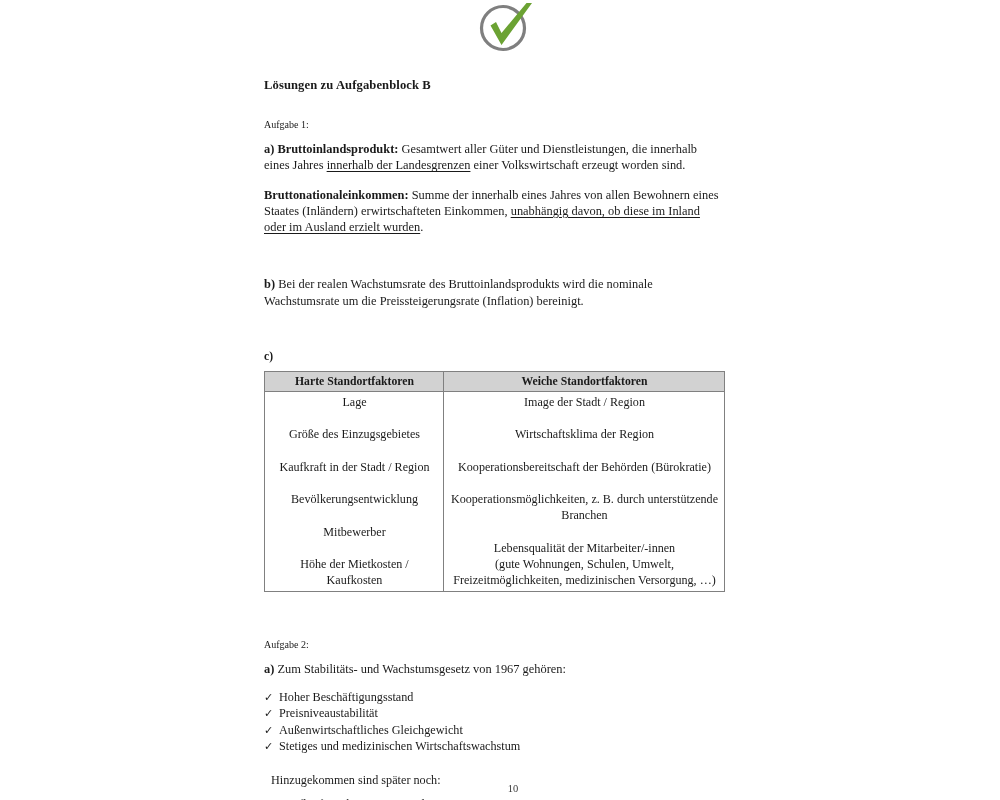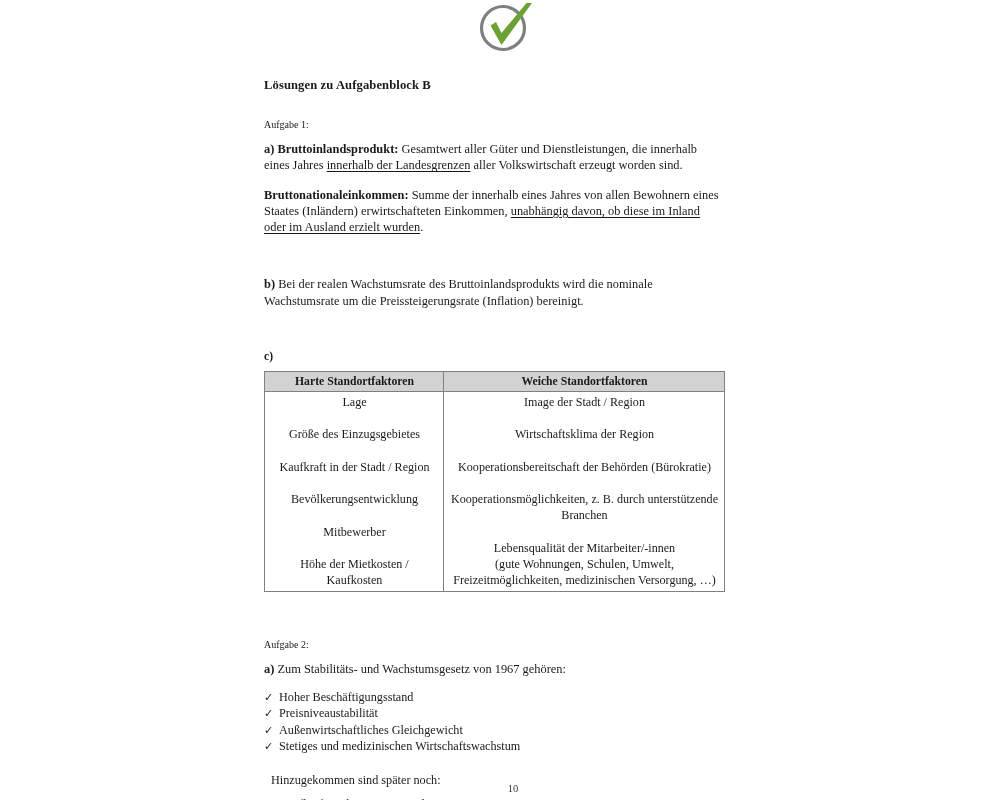--- a/index.html
+++ b/index.html
@@ -154,21 +154,21 @@
       <path d="M14.5 25.5 L25.5 45 L56 3 L50.5 3 L25.5 33 L20 22 Z" fill="#6ba233"></path>
     </svg>
   </div>
 
   <div class="content">
 
     <div class="doc-title">Lösungen zu Aufgabenblock B</div>
 
     <div class="section-head">Aufgabe 1:</div>
 
-    <p class="para"><span class="b">a) </span><span class="b">Bruttoinlandsprodukt:</span><span> Gesamtwert aller Güter und Dienstleistungen, die innerhalb eines Jahres </span><span class="u">innerhalb der Landesgrenzen</span><span> aller Volkswirtschaft erzeugt worden sind.</span></p>
+    <p class="para"><span class="b">a) </span><span class="b">Bruttoinlandsprodukt:</span><span> Gesamtwert aller Güter und Dienstleistungen, die innerhalb eines Jahres </span><span class="u">innerhalb der Landesgrenzen</span><span> einer Volkswirtschaft erzeugt worden sind.</span></p>
 
     <p class="para"><span class="b">Bruttonationaleinkommen:</span><span> Summe der innerhalb eines Jahres von allen Bewohnern eines Staates (Inländern) erwirtschafteten Einkommen, </span><span class="u">unabhängig davon, ob diese im Inland oder im Ausland erzielt wurden</span><span>.</span></p>
 
     <div class="spacer-lg"></div>
 
     <p class="para"><span class="b">b)</span><span> Bei der realen Wachstumsrate des Bruttoinlandsprodukts wird die nominale Wachstumsrate um die Preissteigerungsrate (Inflation) bereinigt.</span></p>
 
     <div class="spacer-lg"></div>
 
     <div class="label-c">c)</div>

